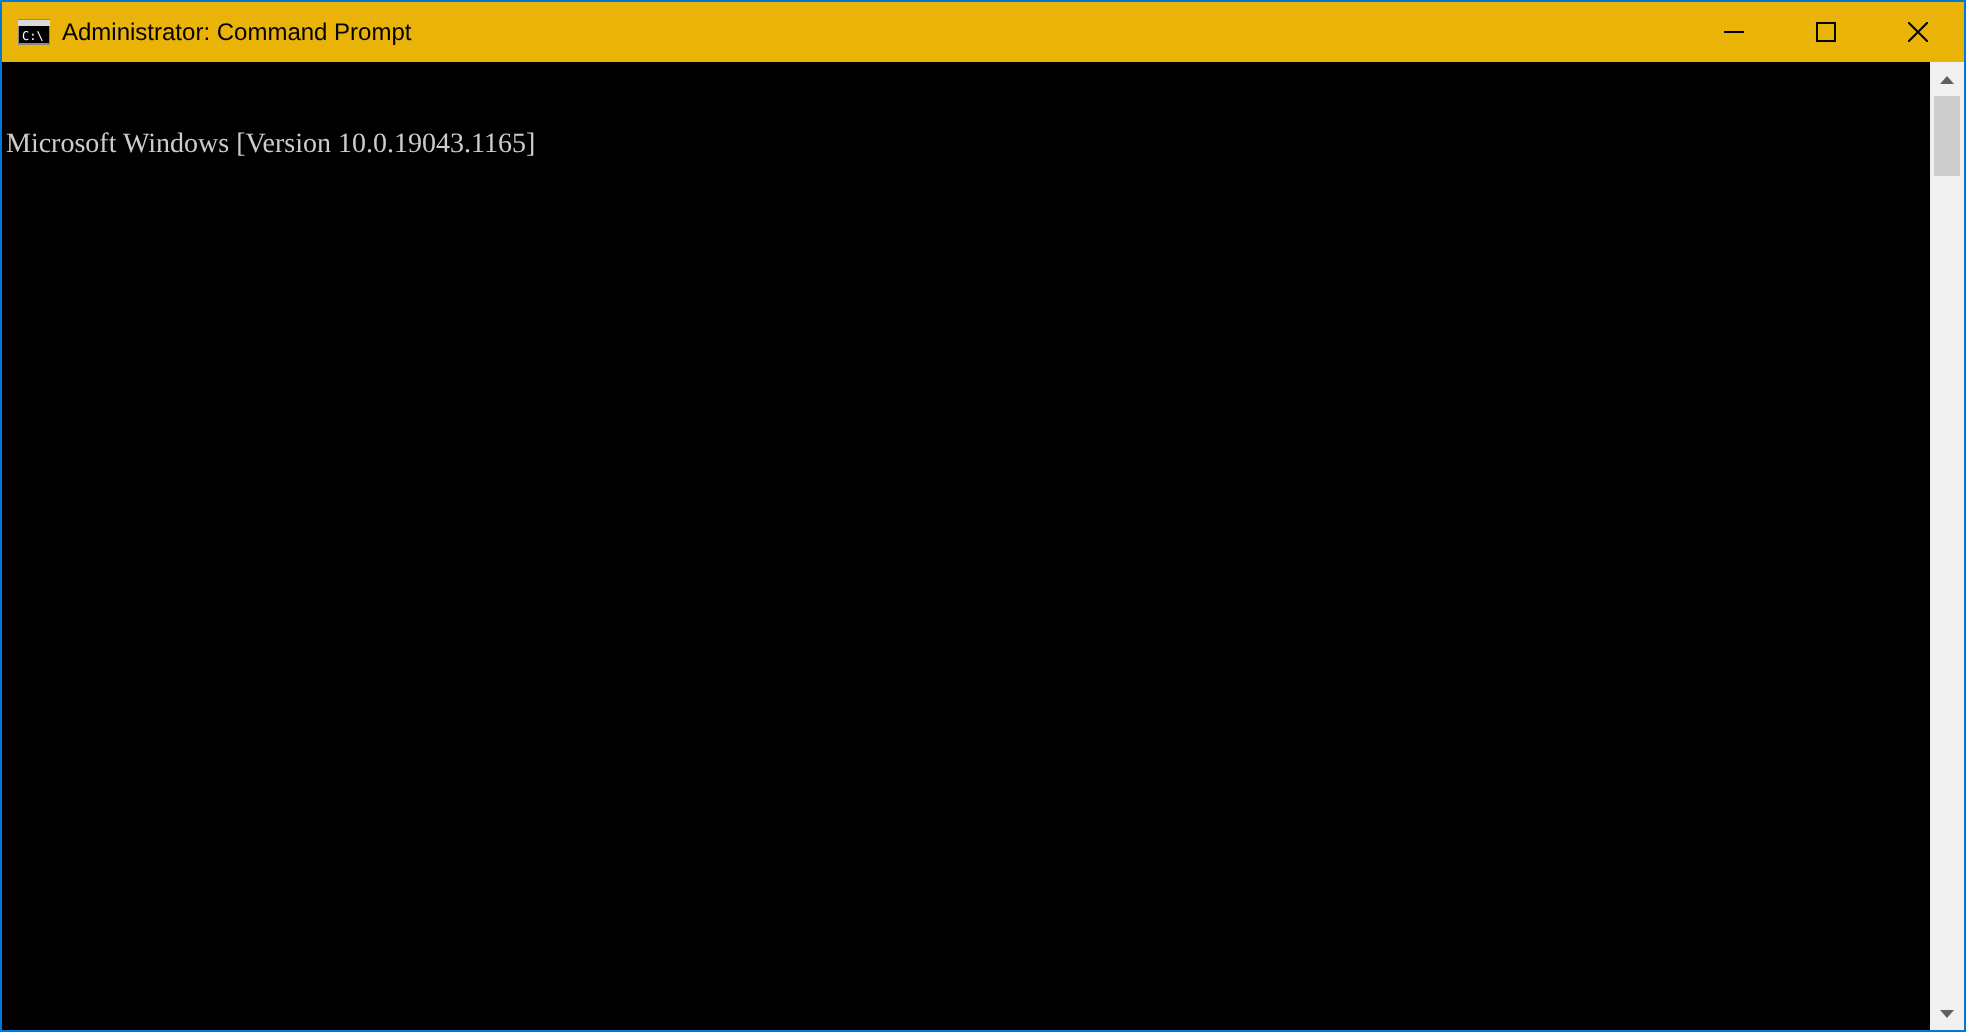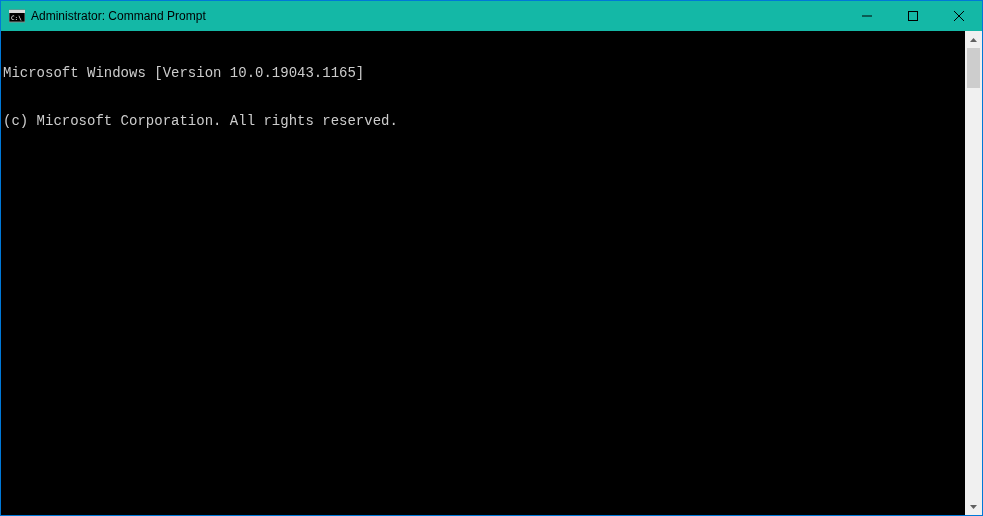--- a/index.html
+++ b/index.html
@@ -13,21 +13,21 @@
     }
     .window {
       width: 100%;
       height: 100%;
       background: #000;
       display: flex;
       flex-direction: column;
     }
     .titlebar {
       height: 30px;
-      background: #14b8a6;
+      background: #eab308;
       display: flex;
       align-items: center;
       padding-left: 8px;
       user-select: none;
     }
     .app-icon {
       width: 16px;
       height: 16px;
       margin-right: 6px;
       display: inline-flex;
@@ -58,21 +58,21 @@
     .client {
       flex: 1 1 auto;
       display: flex;
       background: #000;
       position: relative;
     }
     .console {
       flex: 1 1 auto;
       background: #000;
       color: #c0c0c0;
-      font-family: Liberation Mono, monospace;
+      font-family: Liberation Serif, serif;
       font-size: 14px;
       line-height: 16px;
       padding: 2px 0 0 2px;
       white-space: pre;
       overflow: hidden;
       letter-spacing: 0;
     }
     .console .line { display: block; color: #cccccc; }
     .console .caret {
       display: inline-block;
@@ -141,21 +141,20 @@
             <line x1="0" y1="0" x2="10" y2="10" stroke="#000" stroke-width="1"></line>
             <line x1="10" y1="0" x2="0" y2="10" stroke="#000" stroke-width="1"></line>
           </svg>
       </div>
     </div>
   </div>
 
   <div class="client">
     <div class="console">
       <span class="line">Microsoft Windows [Version 10.0.19043.1165]</span>
-      <span class="line">(c) Microsoft Corporation. All rights reserved.</span>
       <span class="line"></span>
     </div>
     <div class="scrollbar">
       <div class="sb-btn">
         <svg width="7" height="4" viewBox="0 0 7 4">
             <polygon points="3.5,0 7,4 0,4" fill="#606060"></polygon>
           </svg>
       </div>
       <div class="sb-track">
         <div class="sb-thumb"></div>

